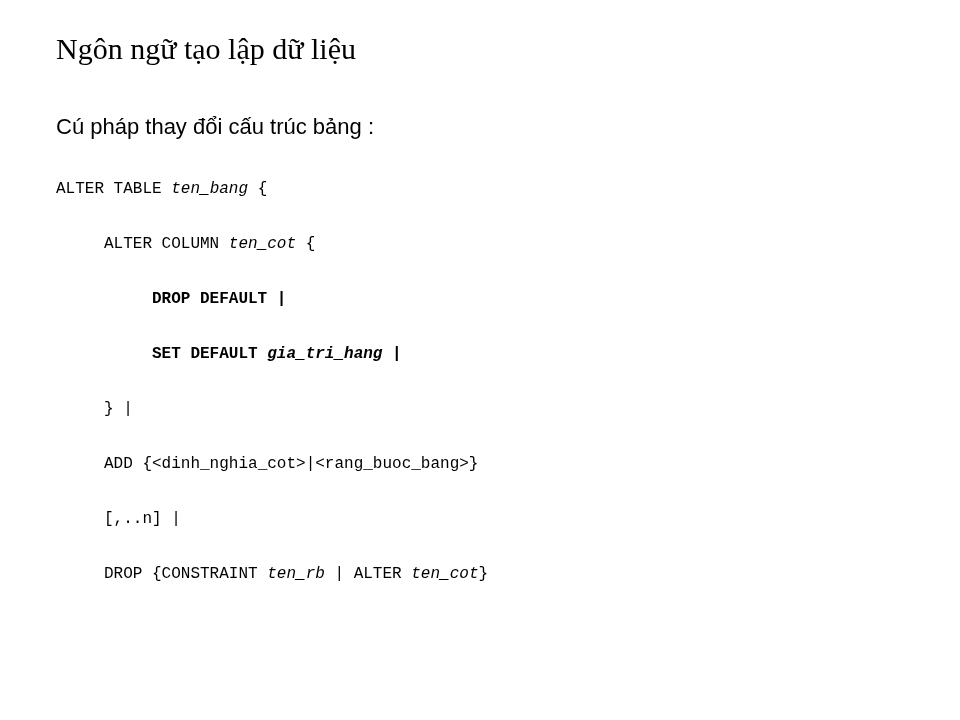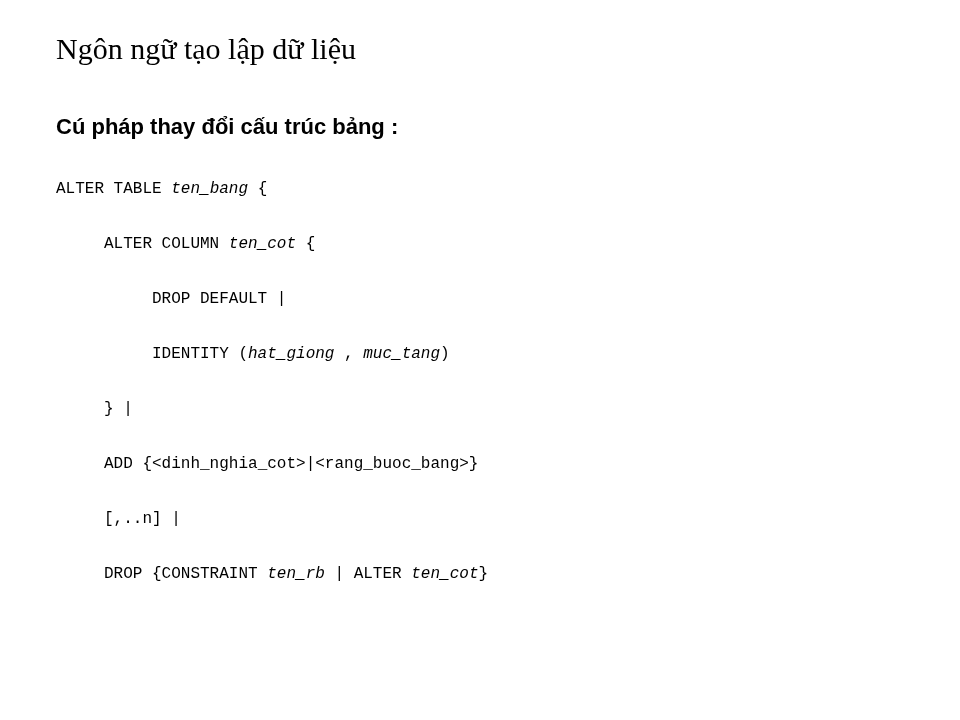--- a/index.html
+++ b/index.html
@@ -17,21 +17,21 @@
     }
     .title {
       font-family: Georgia, "Times New Roman", serif;
       font-size: 30px;
       font-weight: normal;
       margin-bottom: 48px;
     }
     .subheading {
       font-family: Verdana, Tahoma, sans-serif;
       font-size: 22px;
-      font-weight: 700;
+      font-weight: 400;
       margin-bottom: 6px;
     }
     .code-block {
       font-family: "Courier New", Courier, monospace;
       font-size: 22px;
       line-height: 1.45;
       white-space: pre;
     }
     .code-line {
       font-family: "Courier New", Courier, monospace;
@@ -39,32 +39,33 @@
       line-height: 1.45;
     }
     .italic {
       font-style: italic;
     }
     .indent1 {
       padding-left: 48px;
     }
     .indent2 {
       padding-left: 96px;
+      font-weight: bold;
     }
   </style>
 </head>
 <body>
 
 <h1 class="title">Ngôn ngữ tạo lập dữ liệu</h1>
 
 <div class="subheading">Cú pháp thay đổi cấu trúc bảng :</div>
 
 <div class="code-block">
 <div class="code-line"><span>ALTER TABLE </span><span class="italic">ten_bang</span><span> {</span></div>
 <div class="code-line indent1"><span>ALTER COLUMN </span><span class="italic">ten_cot</span><span> {</span></div>
 <div class="code-line indent2"><span>DROP DEFAULT |</span></div>
-<div class="code-line indent2"><span>IDENTITY (</span><span class="italic">hat_giong</span><span> , </span><span class="italic">muc_tang</span><span>)</span></div>
+<div class="code-line indent2"><span>SET DEFAULT </span><span class="italic">gia_tri_hang</span><span> |</span></div>
 <div class="code-line indent1"><span>} |</span></div>
 <div class="code-line indent1"><span>ADD {&lt;dinh_nghia_cot&gt;|&lt;rang_buoc_bang&gt;}</span></div>
 <div class="code-line indent1"><span>[,..n] |</span></div>
 <div class="code-line indent1"><span>DROP {CONSTRAINT </span><span class="italic">ten_rb</span><span> | ALTER </span><span class="italic">ten_cot</span><span>}</span></div>
 
 </div>
 
 </body></html>

